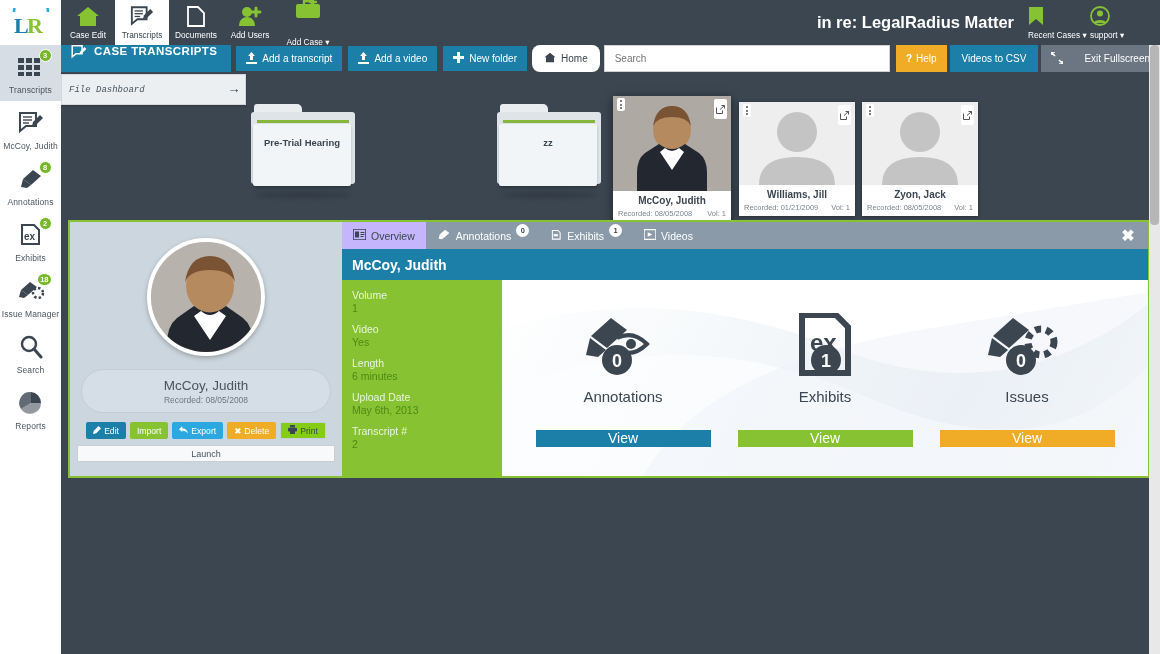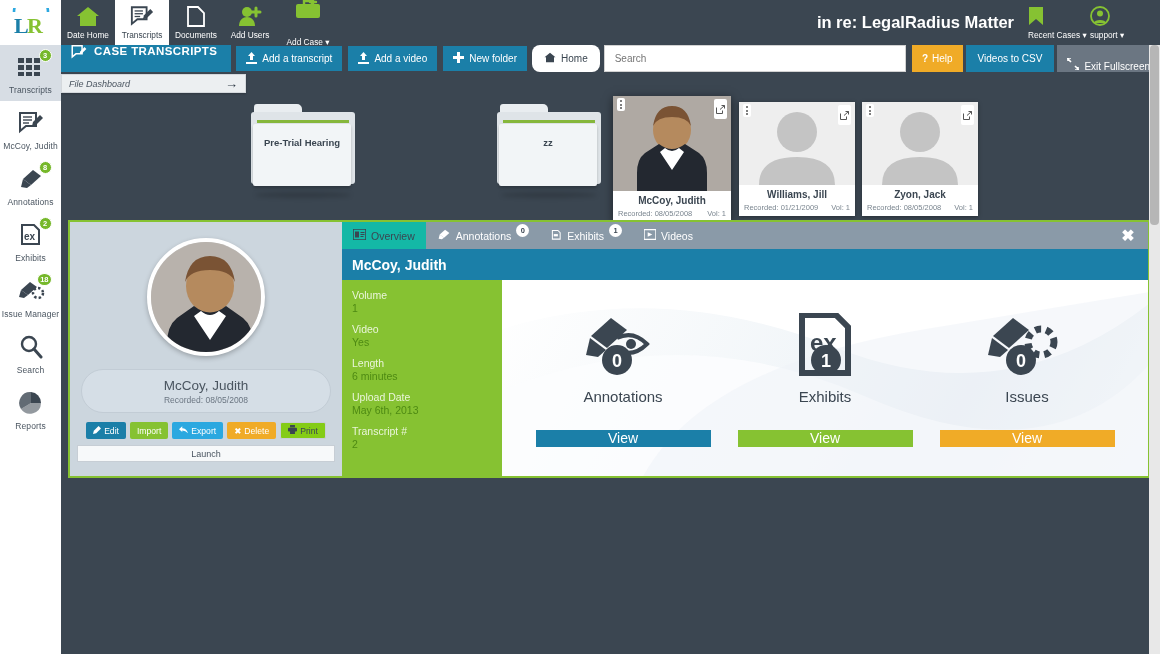--- a/index.html
+++ b/index.html
@@ -136,34 +136,35 @@
     padding: 0 10px; font-size: 10px; cursor: pointer;
   }
   .tb-csv {
     background: #1b7fa8; color: #ffffff;
     display: flex; align-items: center;
     padding: 0 12px; font-size: 10px; cursor: pointer;
     margin-left: 3px;
   }
   .tb-full {
     background: #6b7682; color: #ffffff;
-    display: flex; align-items: flex-end; gap: 5px;
+    display: flex; align-items: center; gap: 21px;
     padding: 0 10px; font-size: 10px; cursor: pointer;
     margin-left: 3px;
   }
 
   
   .breadcrumb {
     position: absolute; left: 61px; top: 74px;
-    width: 185px; height: 19px;
+    width: 185px; height: 31px;
     background: #eceff1;
     display: flex; align-items: center; justify-content: space-between;
     padding: 0 7px;
     border: 1px solid #d4d8dc;
     box-shadow: 0 1px 2px rgba(0,0,0,.2);
+    font-family: Liberation Mono, monospace;
   }
   .breadcrumb .bc-label {
     font-size: 9px; color: #4a5560; font-style: italic;
   }
   .breadcrumb .bc-arrow { font-size: 13px; color: #2b3views; color:#2f3a45; font-weight:bold; }
 
   
   .strip {
     position: absolute; left: 61px; top: 96px;
     width: 1099px; height: 122px;
@@ -300,21 +301,21 @@
   .panel-right { flex: 1; display: flex; flex-direction: column; }
   .tabs {
     height: 27px; background: #8a9aa8;
     display: flex; align-items: stretch; position: relative;
   }
   .tab {
     display: flex; align-items: center; gap: 5px;
     padding: 0 11px; color: #ffffff; font-size: 10.5px; cursor: pointer;
     position: relative;
   }
-  .tab.active { background: #14b8a6; color: #3b4651; }
+  .tab.active { background: #c4b5fd; color: #3b4651; }
   .tab .tbadge {
     position: relative; top: -5px;
     min-width: 13px; height: 13px; border-radius: 50%;
     background: #ffffff; color: #3b4651;
     font-size: 7.5px; font-weight: bold;
     display: inline-flex; align-items: center; justify-content: center;
   }
   .close-x {
     margin-left: auto; width: 40px;
     display: flex; align-items: center; justify-content: center;
@@ -476,21 +477,21 @@
 
   <div class="topbar">
     <div class="topnav">
 
       <div class="topnav-item">
         <div class="ticon">
           <svg width="24" height="21" viewBox="0 0 24 21">
             <path d="M12 1 L23 10 h-3 v10 h-16 V10 H1 z" fill="#86c232"></path>
           </svg>
         </div>
-        <div class="tlabel">Date Home</div>
+        <div class="tlabel">Case Edit</div>
       </div>
 
       <div class="topnav-item active">
         <div class="ticon">
           <svg width="24" height="21" viewBox="0 0 26 22">
             <path d="M2 1 h16 v13 h-10 l-6 5 z" fill="none" stroke="#3b4651" stroke-width="2"></path>
             <g stroke="#3b4651" stroke-width="1.4">
                 <path d="M5 5h9"></path>
                 <path d="M5 8h9"></path>
                 <path d="M5 11h6"></path>

